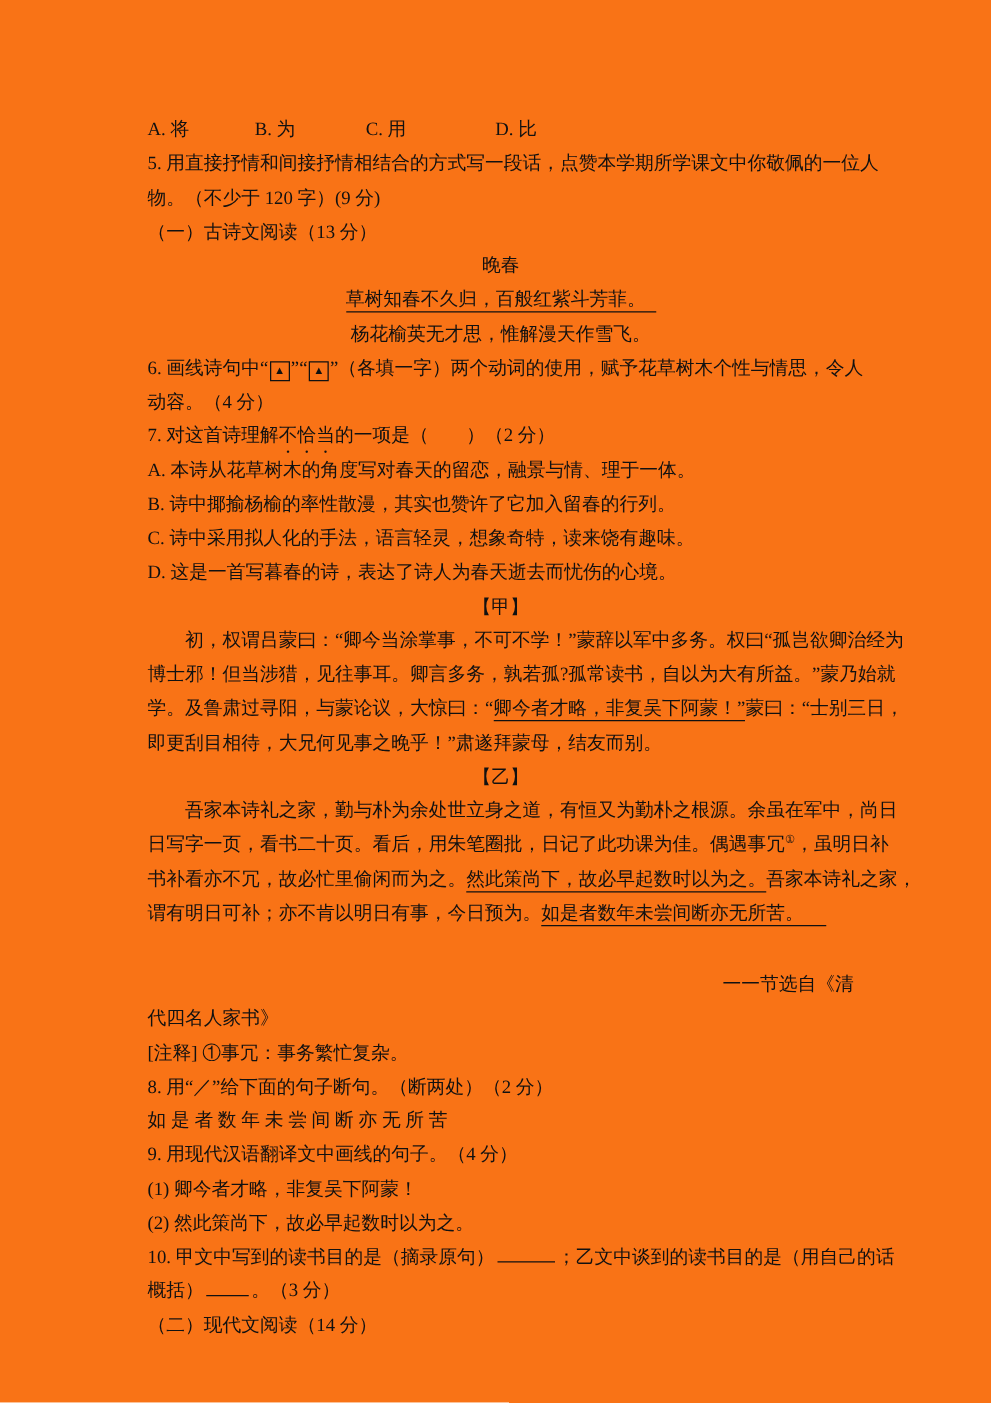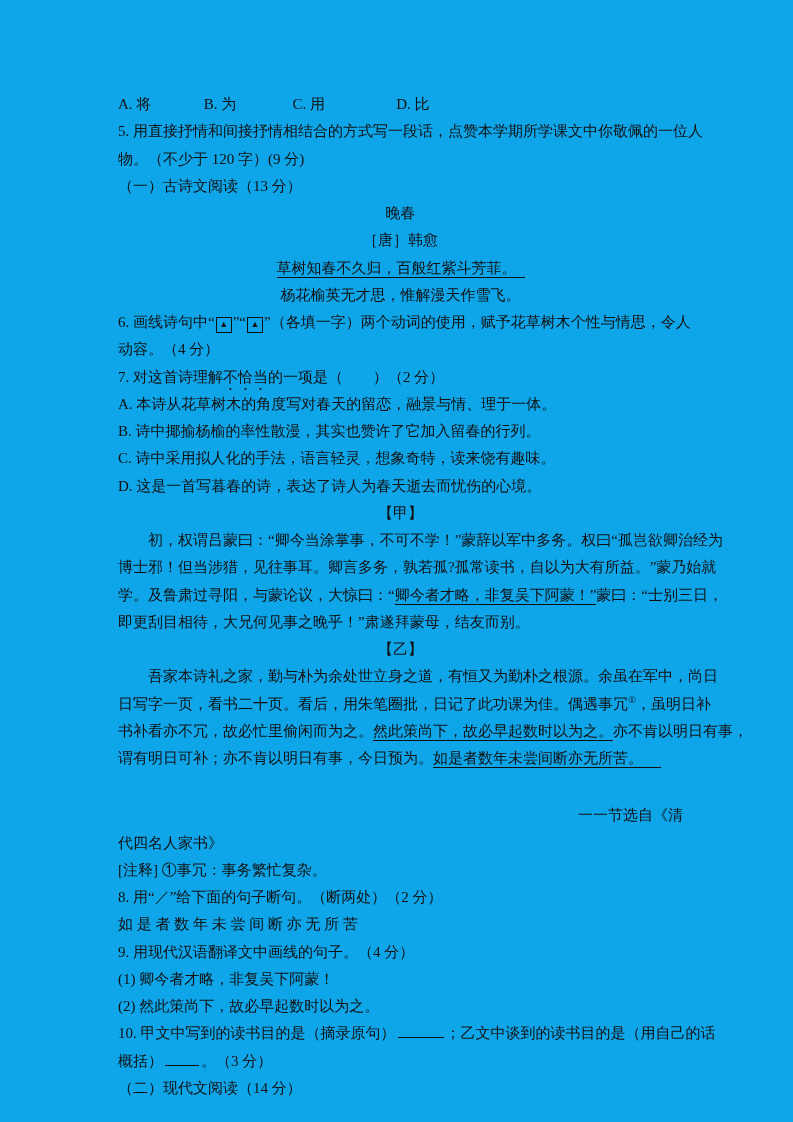--- a/index.html
+++ b/index.html
@@ -1,20 +1,20 @@
 <!DOCTYPE html>
 <html><head>
 <meta charset="utf-8">
 <style>
   html, body { margin: 0; padding: 0; background: #ffffff; }
   .page {
     position: relative;
     width: 793px;
     height: 1122px;
-    background: #0ea5e9;
+    background: #f97316;
     color: #111111;
     font-family: "Liberation Serif", "DejaVu Serif", serif;
     font-size: 15px;
     box-sizing: border-box;
     padding: 91px 110px 0 118px;
     overflow: hidden;
   }
   .line {
     line-height: 27.25px;
     white-space: nowrap;
@@ -76,21 +76,20 @@
     <span class="opt">D. 比</span>
   </div>
 
   <div class="line">5. 用直接抒情和间接抒情相结合的方式写一段话，点赞本学期所学课文中你敬佩的一位人</div>
   <div class="line">物。（不少于 120 字）(9 分)</div>
 
 
   <div class="line">（一）古诗文阅读（13 分）</div>
 
   <div class="line center">晚春</div>
-  <div class="line center">［唐］韩愈</div>
   <div class="line center">
     <span class="u u-ext1">草树知春不久归，百般红紫斗芳菲。</span>
   </div>
   <div class="line center">杨花榆英无才思，惟解漫天作雪飞。</div>
 
   <div class="line">
     <span>6. 画线诗句中“</span><span class="tri-box">▲</span><span>”“</span><span class="tri-box">▲</span><span>”（各填一字）两个动词的使用，赋予花草树木个性与情思，令人</span>
   </div>
   <div class="line">动容。（4 分）</div>
 
@@ -109,21 +108,21 @@
     <span>学。及鲁肃过寻阳，与蒙论议，大惊曰：“</span><span class="u">卿今者才略，非复吴下阿蒙！”</span><span>蒙曰：“士别三日，</span>
   </div>
   <div class="line">即更刮目相待，大兄何见事之晚乎！”肃遂拜蒙母，结友而别。</div>
 
   <div class="line center">【乙】</div>
   <div class="line indent">吾家本诗礼之家，勤与朴为余处世立身之道，有恒又为勤朴之根源。余虽在军中，尚日</div>
   <div class="line">
     <span>日写字一页，看书二十页。看后，用朱笔圈批，日记了此功课为佳。偶遇事冗</span><sup class="note-ref">①</sup><span>，虽明日补</span>
   </div>
   <div class="line">
-    <span>书补看亦不冗，故必忙里偷闲而为之。</span><span class="u">然此策尚下，故必早起数时以为之。</span><span>亦不肯以明日有事，</span>
+    <span>书补看亦不冗，故必忙里偷闲而为之。</span><span class="u">然此策尚下，故必早起数时以为之。</span><span>吾家本诗礼之家，</span>
   </div>
   <div class="line">
     <span>谓有明日可补；亦不肯以明日有事，今日预为。</span><span class="u u-ext2">如是者数年未尝间断亦无所苦。</span>
   </div>
   <div class="line right">一一节选自《清</div>
   <div class="line">代四名人家书》</div>
 
   <div class="line">[注释] ①事冗：事务繁忙复杂。</div>
 
   <div class="line">8. 用“／”给下面的句子断句。（断两处）（2 分）</div>

